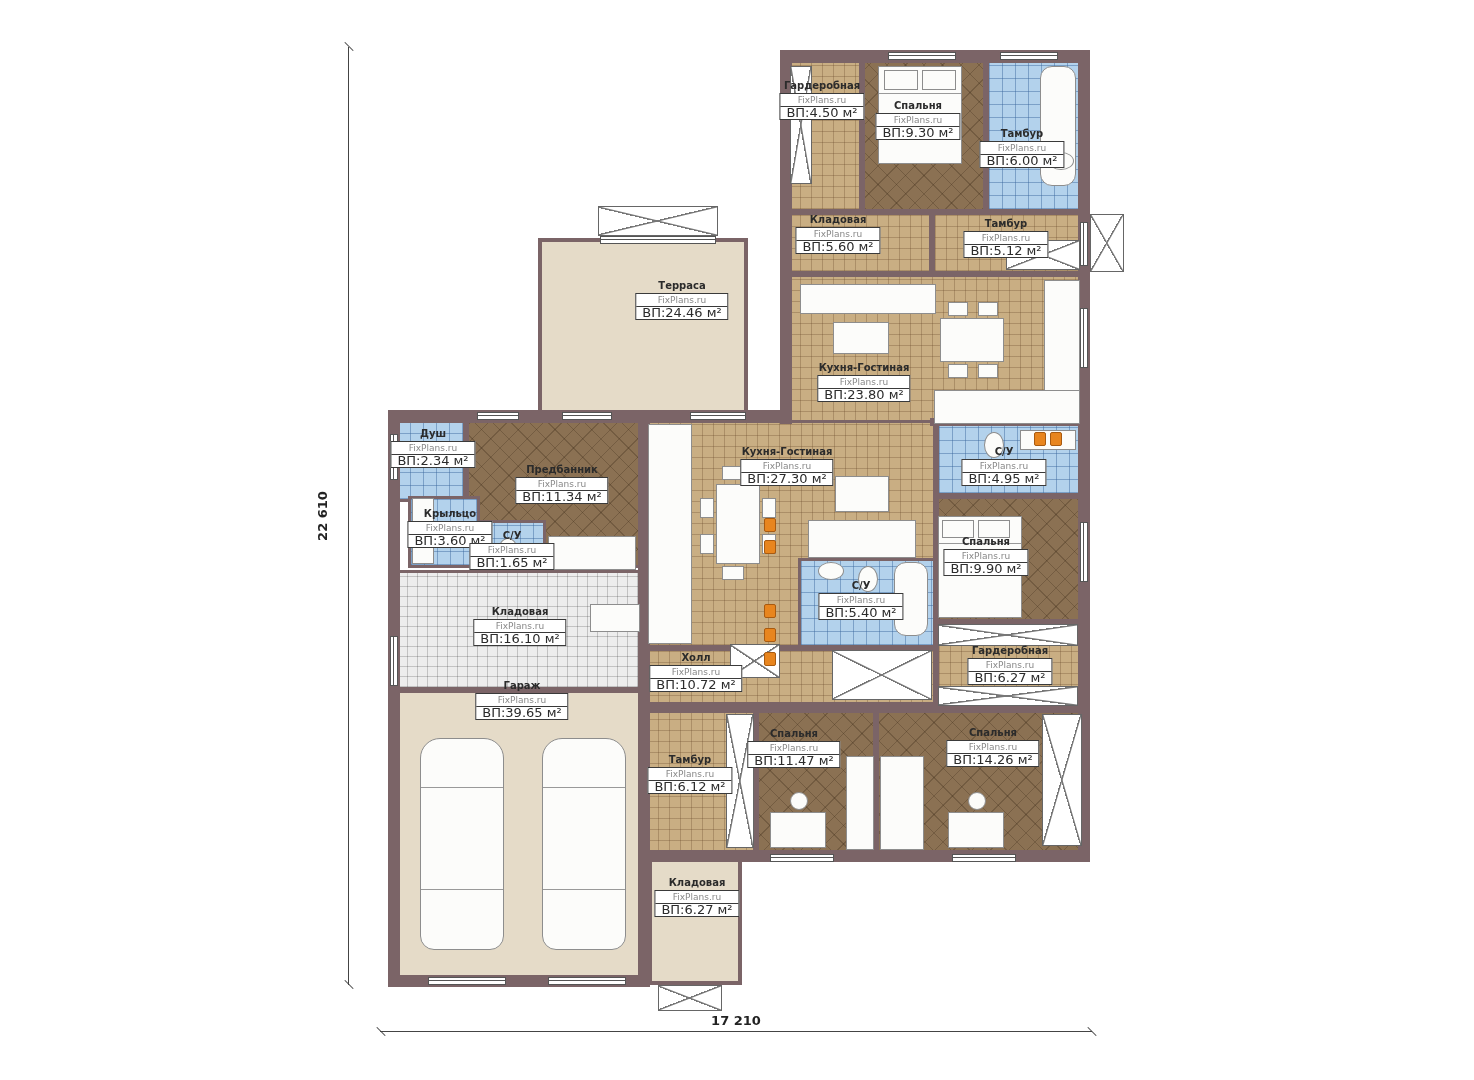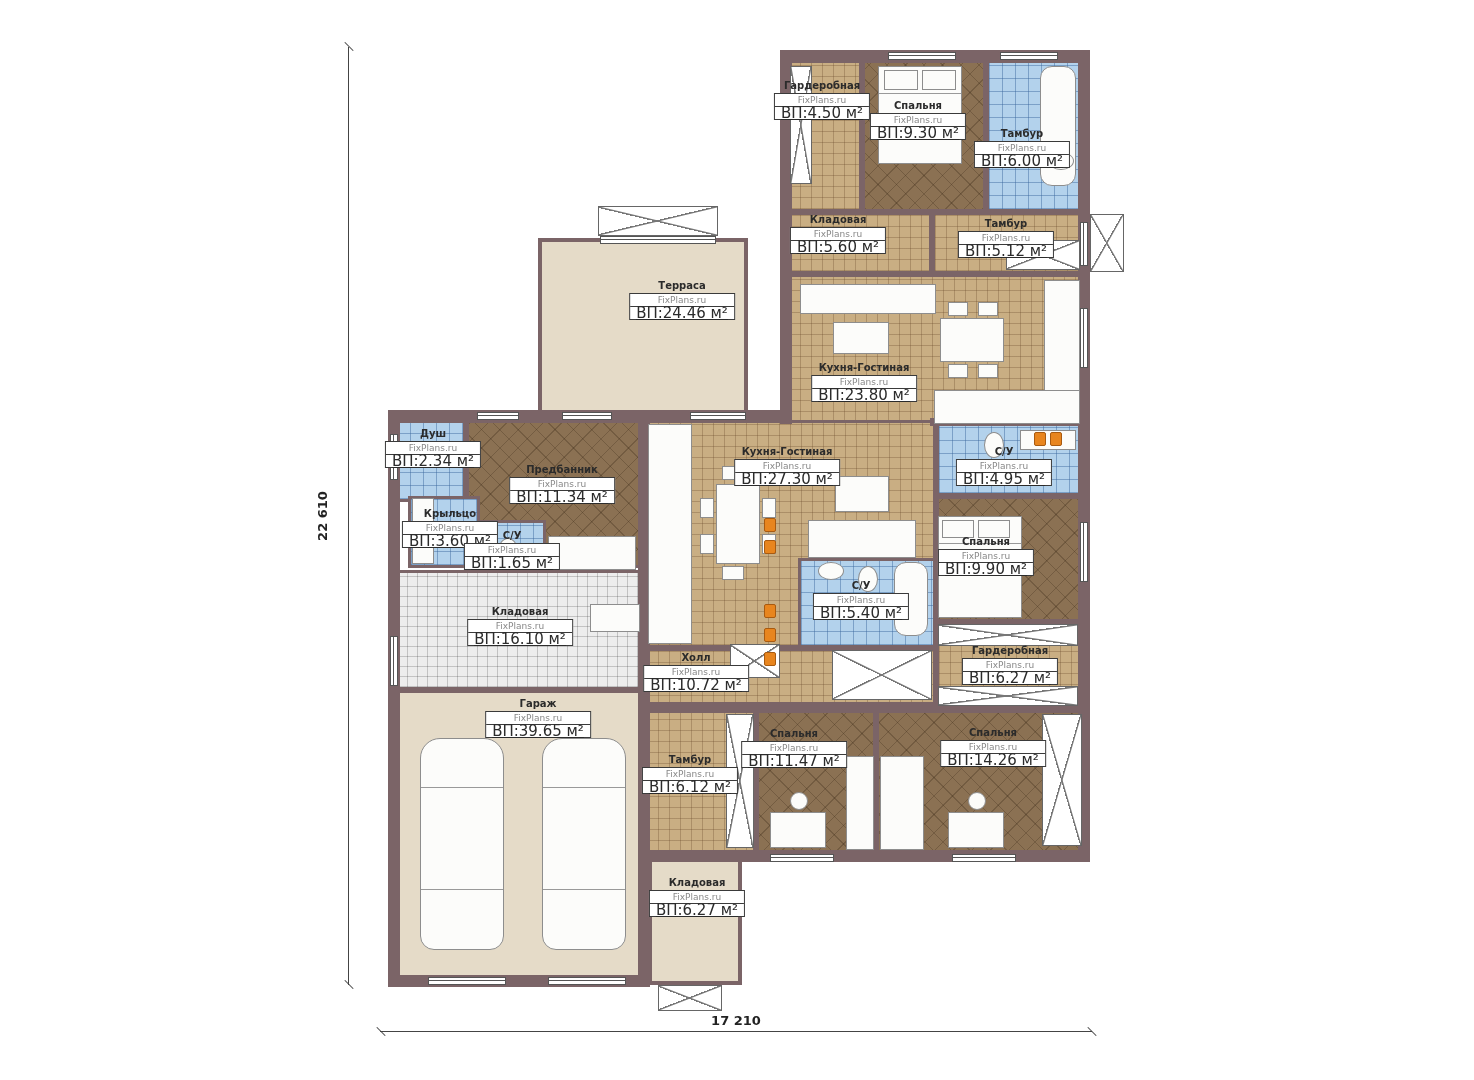--- a/index.html
+++ b/index.html
@@ -28,21 +28,21 @@
     background-image:linear-gradient(to top right, transparent calc(50% - 1px), #777 calc(50% - 1px), #777 calc(50% + 0px), transparent calc(50% + 1px)),
                      linear-gradient(to bottom right, transparent calc(50% - 1px), #777 calc(50% - 1px), #777 calc(50% + 0px), transparent calc(50% + 1px));}
   .win{position:absolute;background:#fff;border:1px solid #555;box-sizing:border-box;z-index:4;}
   .win-h{background-image:linear-gradient(to bottom, transparent calc(50% - 1px), #555 calc(50% - 1px), #555 calc(50%), transparent calc(50%));}
   .win-v{background-image:linear-gradient(to right, transparent calc(50% - 1px), #555 calc(50% - 1px), #555 calc(50%), transparent calc(50%));}
   .omark{position:absolute;background:#e8851e;border:1px solid #a85a10;box-sizing:border-box;z-index:4;border-radius:2px;}
   .rlabel{position:absolute;transform:translateX(-50%);text-align:center;z-index:6;white-space:nowrap;}
   .rname{font-size:10px;font-weight:bold;color:#2b2b2b;line-height:12px;}
   .lbox{display:inline-block;background:#fff;border:1px solid #3a3a3a;margin-top:1px;}
   .wm{font-size:9px;color:#888;line-height:12px;padding:0 6px;border-bottom:1px solid #3a3a3a;}
-  .ar{font-size:15px;color:#2b2b2b;line-height:12px;padding:0 6px;text-decoration:underline;}
+  .ar{font-size:13px;color:#2b2b2b;line-height:12px;padding:0 6px;}
   .dim-line{position:absolute;background:#444;z-index:6;}
   .dim-text{position:absolute;font-size:13px;font-weight:bold;color:#222;z-index:6;}
   .tick{position:absolute;width:12px;height:1px;background:#444;z-index:6;transform:rotate(45deg);}
   .bline{position:absolute;left:0;right:0;top:26px;height:1px;background:#999;}
 </style>
 </head>
 <body>
 
 <div id="stage">
 
@@ -239,21 +239,21 @@
     <div class="lbox"><div class="wm">FixPlans.ru</div><div class="ar">ВП:16.10 м²</div></div>
   </div>
   <div class="rlabel" style="left:696px;top:652px;">
     <div class="rname">Холл</div>
     <div class="lbox"><div class="wm">FixPlans.ru</div><div class="ar">ВП:10.72 м²</div></div>
   </div>
   <div class="rlabel" style="left:1010px;top:645px;">
     <div class="rname">Гардеробная</div>
     <div class="lbox"><div class="wm">FixPlans.ru</div><div class="ar">ВП:6.27 м²</div></div>
   </div>
-  <div class="rlabel" style="left:522px;top:698px;margin-left:16px;">
+  <div class="rlabel" style="left:522px;top:680px;">
     <div class="rname">Гараж</div>
     <div class="lbox"><div class="wm">FixPlans.ru</div><div class="ar">ВП:39.65 м²</div></div>
   </div>
   <div class="rlabel" style="left:690px;top:754px;">
     <div class="rname">Тамбур</div>
     <div class="lbox"><div class="wm">FixPlans.ru</div><div class="ar">ВП:6.12 м²</div></div>
   </div>
   <div class="rlabel" style="left:794px;top:728px;">
     <div class="rname">Спальня</div>
     <div class="lbox"><div class="wm">FixPlans.ru</div><div class="ar">ВП:11.47 м²</div></div>

